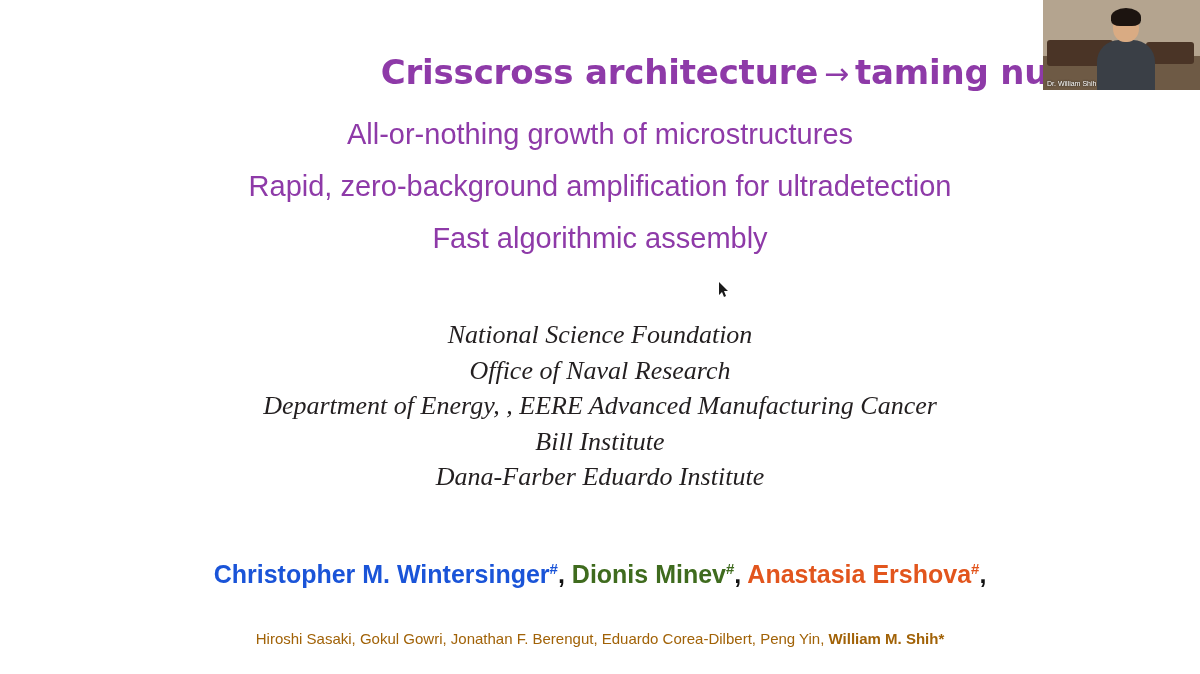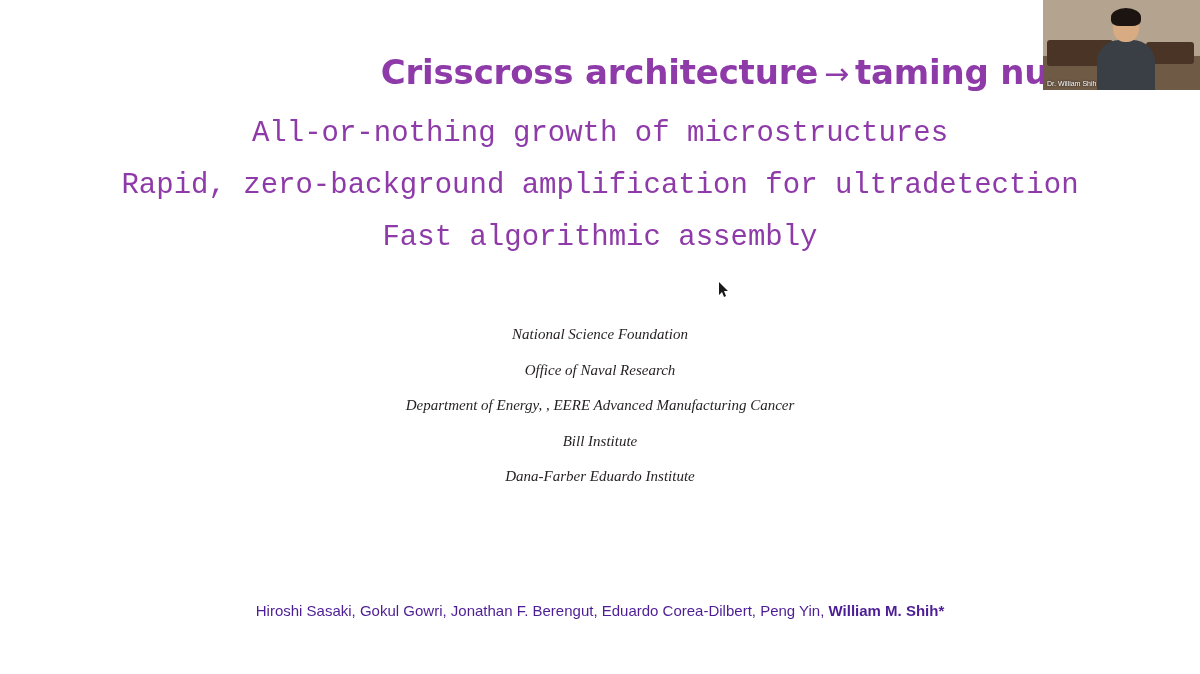--- a/index.html
+++ b/index.html
@@ -53,37 +53,37 @@
     color: #8e3aa8;
   }
 
   .subtitles {
     position: absolute;
     left: 0;
     top: 108px;
     width: 1200px;
     text-align: center;
     color: #8e3aa8;
-    font-family: Liberation Mono, monospace;
+    font-family: Liberation Sans, sans-serif;
     font-size: 29px;
     line-height: 52px;
     font-weight: 400;
   }
   .subtitles div { white-space: nowrap; }
 
   .funders {
     position: absolute;
     left: 0;
     top: 317px;
     width: 1200px;
     text-align: center;
     color: #231f20;
     font-family: "Liberation Serif", serif;
     font-style: italic;
-    font-size: 15px;
+    font-size: 26px;
     line-height: 35.5px;
   }
   .funders div { white-space: nowrap; }
 
   .authors-main {
     position: absolute;
     left: 0;
     top: 560px;
     width: 1200px;
     text-align: center;
@@ -95,26 +95,26 @@
   .authors-main .sep { color: #111111; font-weight: bold; }
   .authors-main sup { font-size: 15px; vertical-align: super; }
 
   .a-blue  { color: #1a54d8; }
   .a-green { color: #3f6b1e; }
   .a-orange{ color: #e2551d; }
 
   .authors-sub {
     position: absolute;
     left: 0;
-    top: 602px;
+    top: 630px;
     width: 1200px;
     text-align: center;
     font-family: "Liberation Sans", sans-serif;
     font-size: 15px;
-    color: #4c1d95;
+    color: #a16207;
     white-space: nowrap;
   }
   .authors-sub .senior { font-weight: bold; }
 
   
   .cursor {
     position: absolute;
     left: 718px;
     top: 282px;
     width: 12px;
@@ -218,20 +218,23 @@
     </div>
 
     <div class="funders">
       <div>National Science Foundation</div>
       <div>Office of Naval Research</div>
       <div>Department of Energy, , EERE Advanced Manufacturing Cancer</div>
       <div>Bill Institute</div>
       <div>Dana-Farber Eduardo Institute</div>
     </div>
 
+    <div class="authors-main">
+      <span class="a-blue">Christopher M. Wintersinger</span><sup class="a-blue">#</sup><span class="sep">, </span><span class="a-green">Dionis Minev</span><sup class="a-green">#</sup><span class="sep">, </span><span class="a-orange">Anastasia Ershova</span><sup class="a-orange">#</sup><span class="sep">,</span>
+    </div>
 
     <div class="authors-sub">
       <span>Hiroshi Sasaki, Gokul Gowri, Jonathan F. Berengut, Eduardo Corea-Dilbert, Peng Yin, </span><span class="senior">William M. Shih*</span>
     </div>
 
     <div class="cursor">
       <svg width="12" height="16" viewBox="0 0 12 16">
         <path d="M1 0 L1 13 L4 10 L6 15 L8 14 L6 9 L10 9 Z" fill="#1a1a1a"></path>
       </svg>
     </div>

